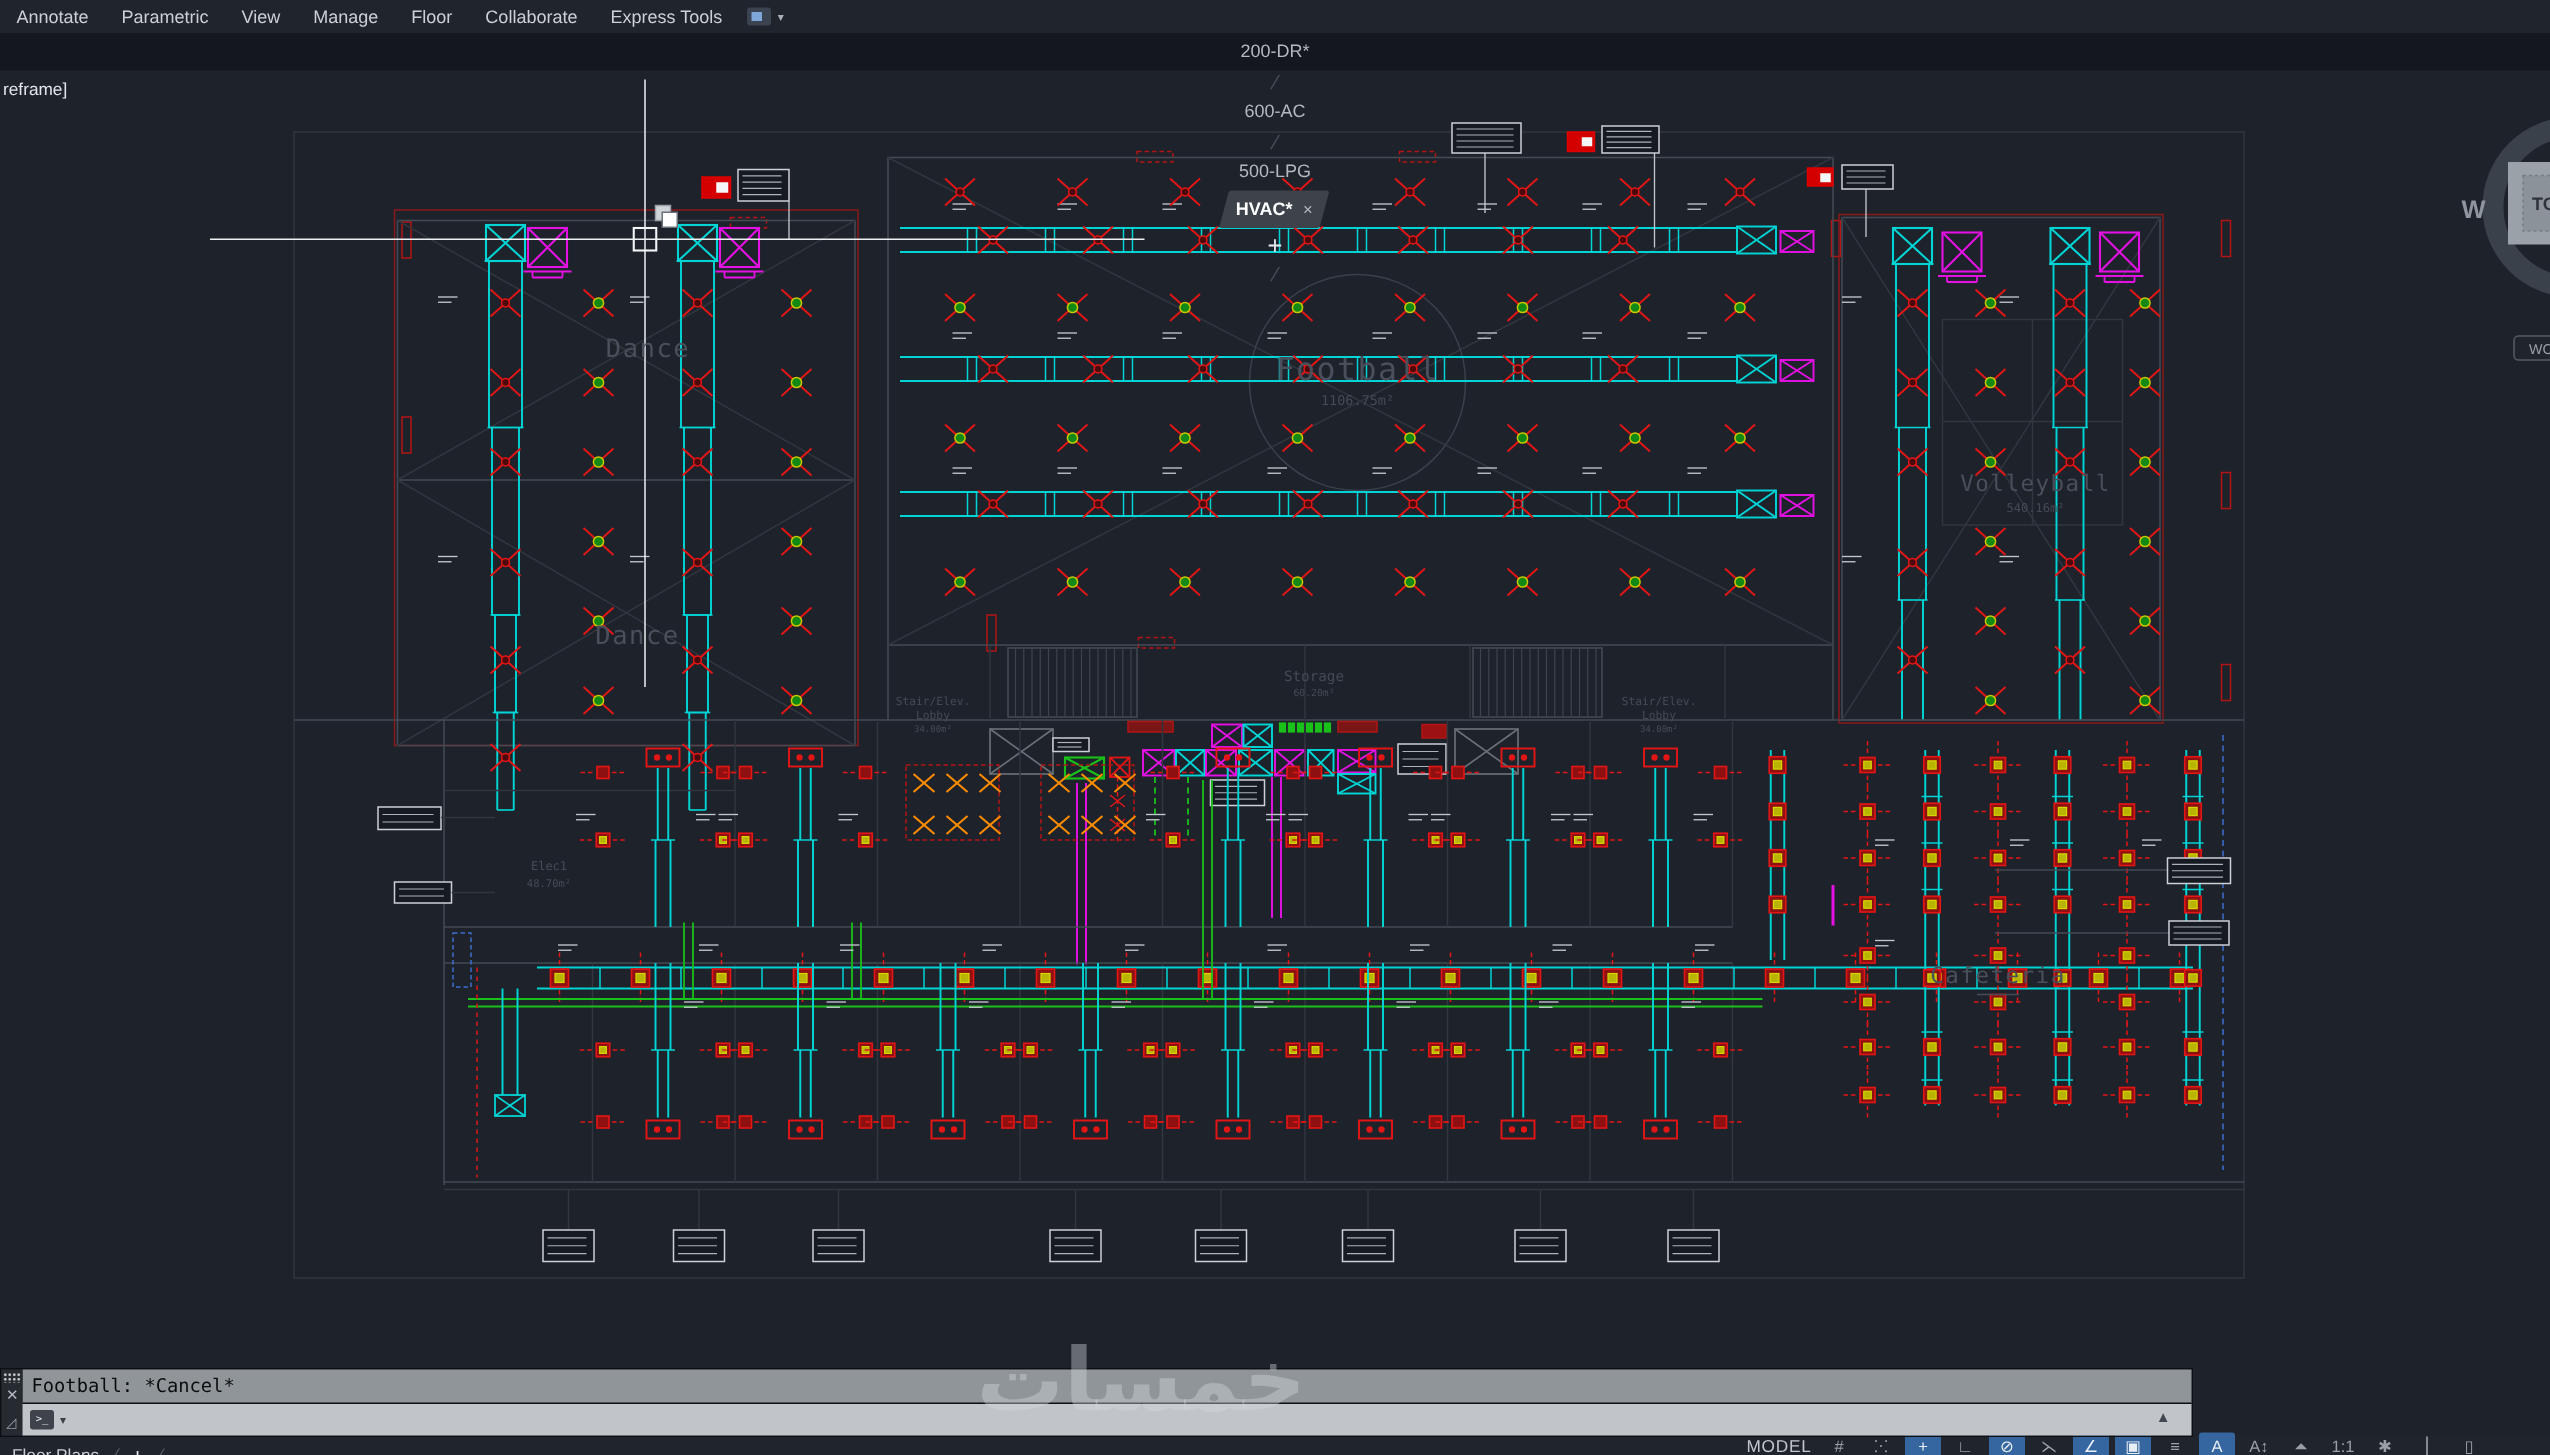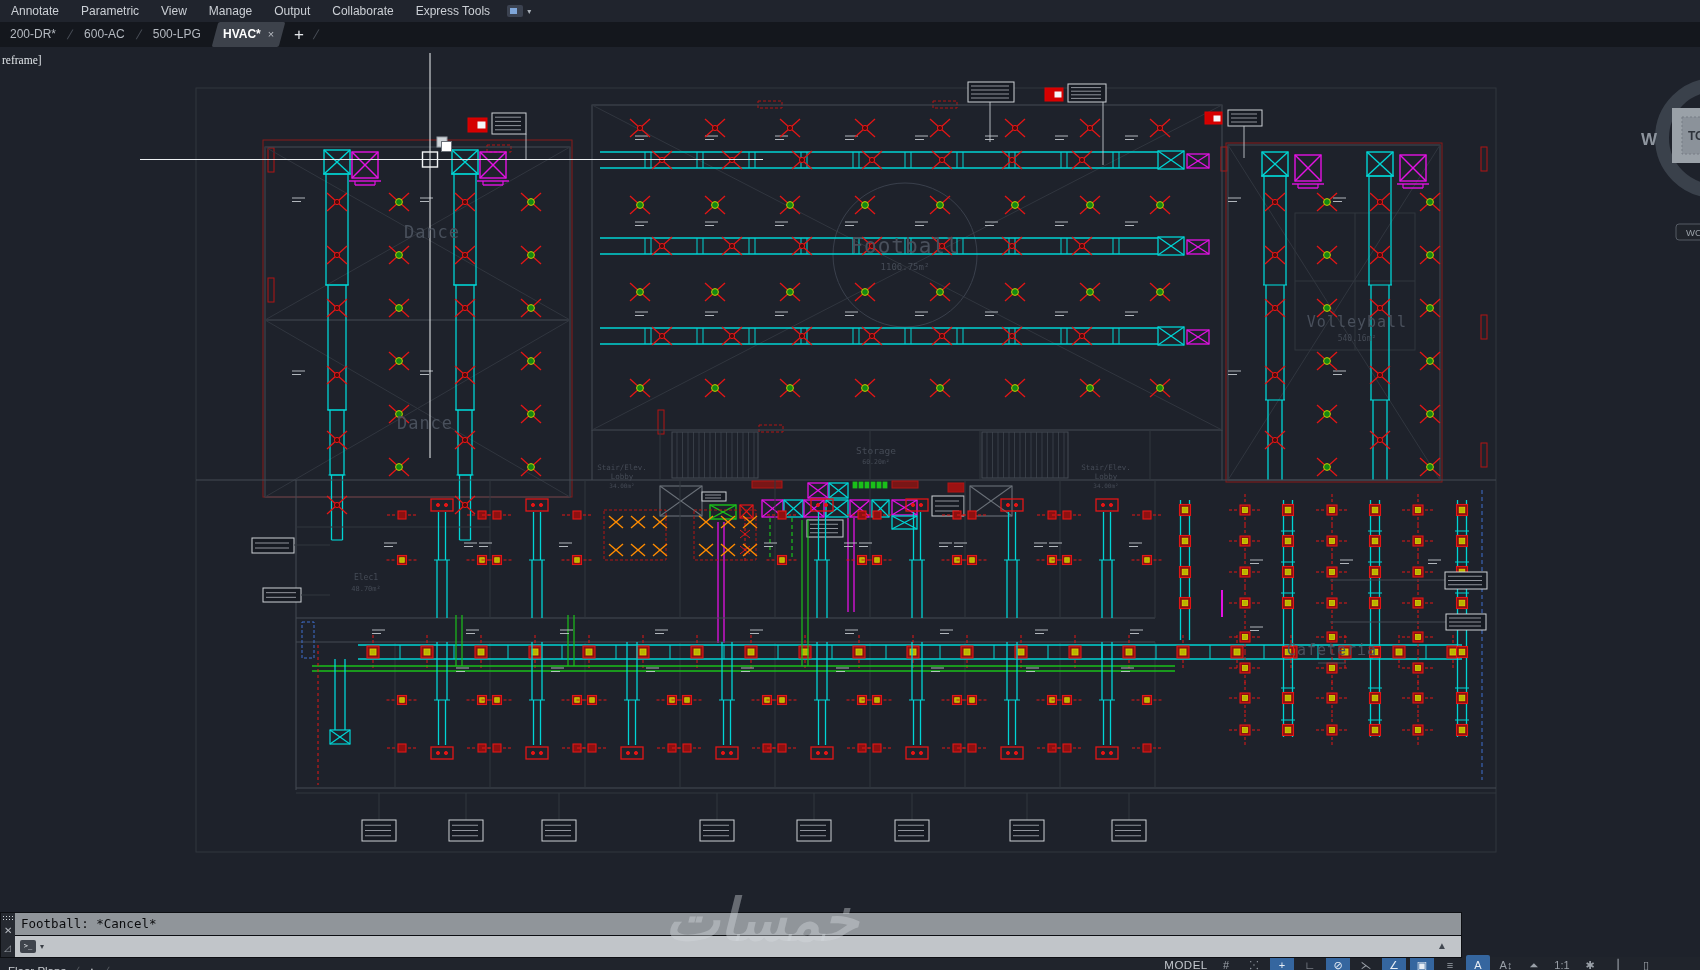--- a/index.html
+++ b/index.html
@@ -5,32 +5,32 @@
   html,body{margin:0;padding:0;}
   body{width:1700px;height:970px;overflow:hidden;background:#1e222b;font-family:"Liberation Sans",sans-serif;position:relative;}
   
   .menubar{position:absolute;left:0;top:0;width:1700px;height:22px;background:#20242d;display:flex;align-items:center;z-index:40;}
   .menubar .mitem{color:#ccd0d6;font-size:12px;padding:0 11px;height:22px;line-height:22px;cursor:default;}
   .menu-extra{display:flex;align-items:center;margin-left:6px;}
   .menu-extra .chip{width:16px;height:12px;background:#3b4250;border-radius:2px;display:inline-block;position:relative;}
   .menu-extra .chip:after{content:"";position:absolute;left:3px;top:3px;width:7px;height:6px;background:#7fa6d9;}
   .menu-extra .caret{color:#aab0b8;font-size:8px;margin-left:4px;}
   
-  .filetabs{position:absolute;left:0;top:22px;width:1700px;height:25px;background:#14171d;display:flex;align-items:center;z-index:40;}
+  .filetabs{position:absolute;left:0;top:22px;width:1700px;height:25px;background:#14171d;display:flex;align-items:center;z-index:40;flex-direction:column;}
   .ftab{color:#b4b9c0;font-size:12px;padding:0 10px;height:25px;line-height:25px;}
   .fsep{color:#4a4f58;font-size:13px;transform:skewX(-18deg);width:8px;text-align:center;}
   .ftab.active{background:#3d424b;color:#ffffff;font-weight:bold;transform:skewX(-15deg);border-radius:2px;margin:0 4px;padding:0 8px;}
   .ftab.active .inner{display:inline-block;transform:skewX(15deg);}
   .ftab.active .x{color:#b8bcc2;font-weight:normal;margin-left:7px;font-size:11px;}
   .newtab{color:#e4e7ea;font-size:17px;padding:0 8px;line-height:23px;}
   
   #plan{position:absolute;left:0;top:0;z-index:1;}
   text.room{fill:#49505c;font-family:"DejaVu Sans Mono",monospace;letter-spacing:1px;}
   text.roomsmall{fill:#454b56;font-family:"DejaVu Sans Mono",monospace;}
-  .reframe{position:absolute;left:2px;top:54px;color:#e2e6ea;font-size:11.5px;z-index:5;font-family:Liberation Serif, serif;}
+  .reframe{position:absolute;left:2px;top:54px;color:#e2e6ea;font-size:11.5px;z-index:5;font-family:Liberation Sans, sans-serif;}
   
   .cmdwin{position:absolute;left:0;top:912px;width:1462px;height:46px;z-index:20;border:1px solid #0d0f13;box-sizing:border-box;display:flex;}
   .cmdgrip{width:14px;background:#262a31;position:relative;flex:0 0 14px;}
   .cmdgrip .dots{position:absolute;left:1px;top:2px;width:12px;height:7px;
      background-image:radial-gradient(#cfd3d8 0.8px, transparent 0.9px);background-size:3px 3px;}
   .cmdgrip .x{position:absolute;left:3px;top:13px;color:#b6bac0;font-size:10px;line-height:10px;}
   .cmdgrip .tool{position:absolute;left:3px;top:31px;color:#9aa0a8;font-size:9px;line-height:9px;}
   .cmdrows{flex:1;display:flex;flex-direction:column;}
   .cmdhist{height:22px;background:#90959a;border-bottom:1px solid #0c0e12;color:#0b0c0e;
      font-family:"DejaVu Sans Mono",monospace;font-size:12.5px;line-height:22px;padding-left:6px;}
@@ -45,23 +45,23 @@
   
   .bottomstrip{position:absolute;left:0;top:957px;width:1700px;height:30px;background:#20242c;z-index:10;overflow:visible;}
   .laytabs{position:absolute;left:8px;top:4px;display:flex;align-items:center;color:#c9ccd1;font-size:11.5px;height:20px;}
   .laytabs .sep{color:#5a5f66;margin:0 9px;transform:skewX(-18deg);}
   .laytabs .plus{font-size:15px;color:#e4e7ea;}
   .statusicons{position:absolute;left:1160px;top:-2px;display:flex;align-items:flex-start;height:24px;}
   .sicon{height:20px;min-width:20px;margin:0 2px;color:#9aa0a8;font-size:11px;text-align:center;line-height:20px;padding:0 2px;}
   .sicon.blue{background:#35669f;color:#e8eef5;border-radius:2px;}
   .sicon.lbl{color:#c3c7cd;font-size:11.5px;letter-spacing:0.5px;min-width:44px;}
   
-  .watermark{position:absolute;left:665px;top:886px;z-index:30;pointer-events:none;
+  .watermark{position:absolute;left:651px;top:886px;z-index:30;pointer-events:none;
      font-size:58px;font-weight:bold;color:rgba(213,217,222,0.40);letter-spacing:8px;
-     font-family:"DejaVu Sans",sans-serif;direction:rtl;font-style:italic;}
+     font-family:"DejaVu Sans",sans-serif;direction:rtl;}
 </style>
 </head>
 <body>
 
 <div>
   <svg id="plan" width="1700" height="970" viewBox="0 0 1700 970">
     <g id="plan-geo">
         <g>
           <rect x="196" y="88" width="1300" height="764" stroke="#31363f" fill="none" stroke-width="1"></rect>
         </g>
@@ -2509,21 +2509,21 @@
   </svg>
 </div>
 
 <div class="reframe">reframe]</div>
 
 <div class="menubar">
   <div class="mitem">Annotate</div>
   <div class="mitem">Parametric</div>
   <div class="mitem">View</div>
   <div class="mitem">Manage</div>
-  <div class="mitem">Output</div>
+  <div class="mitem">Floor</div>
   <div class="mitem">Collaborate</div>
   <div class="mitem">Express Tools</div>
   <div class="menu-extra">
     <span class="chip"></span>
     <span class="caret">▾</span>
   </div>
 </div>
 
 <div class="filetabs">
   <div class="ftab">200-DR*</div>

